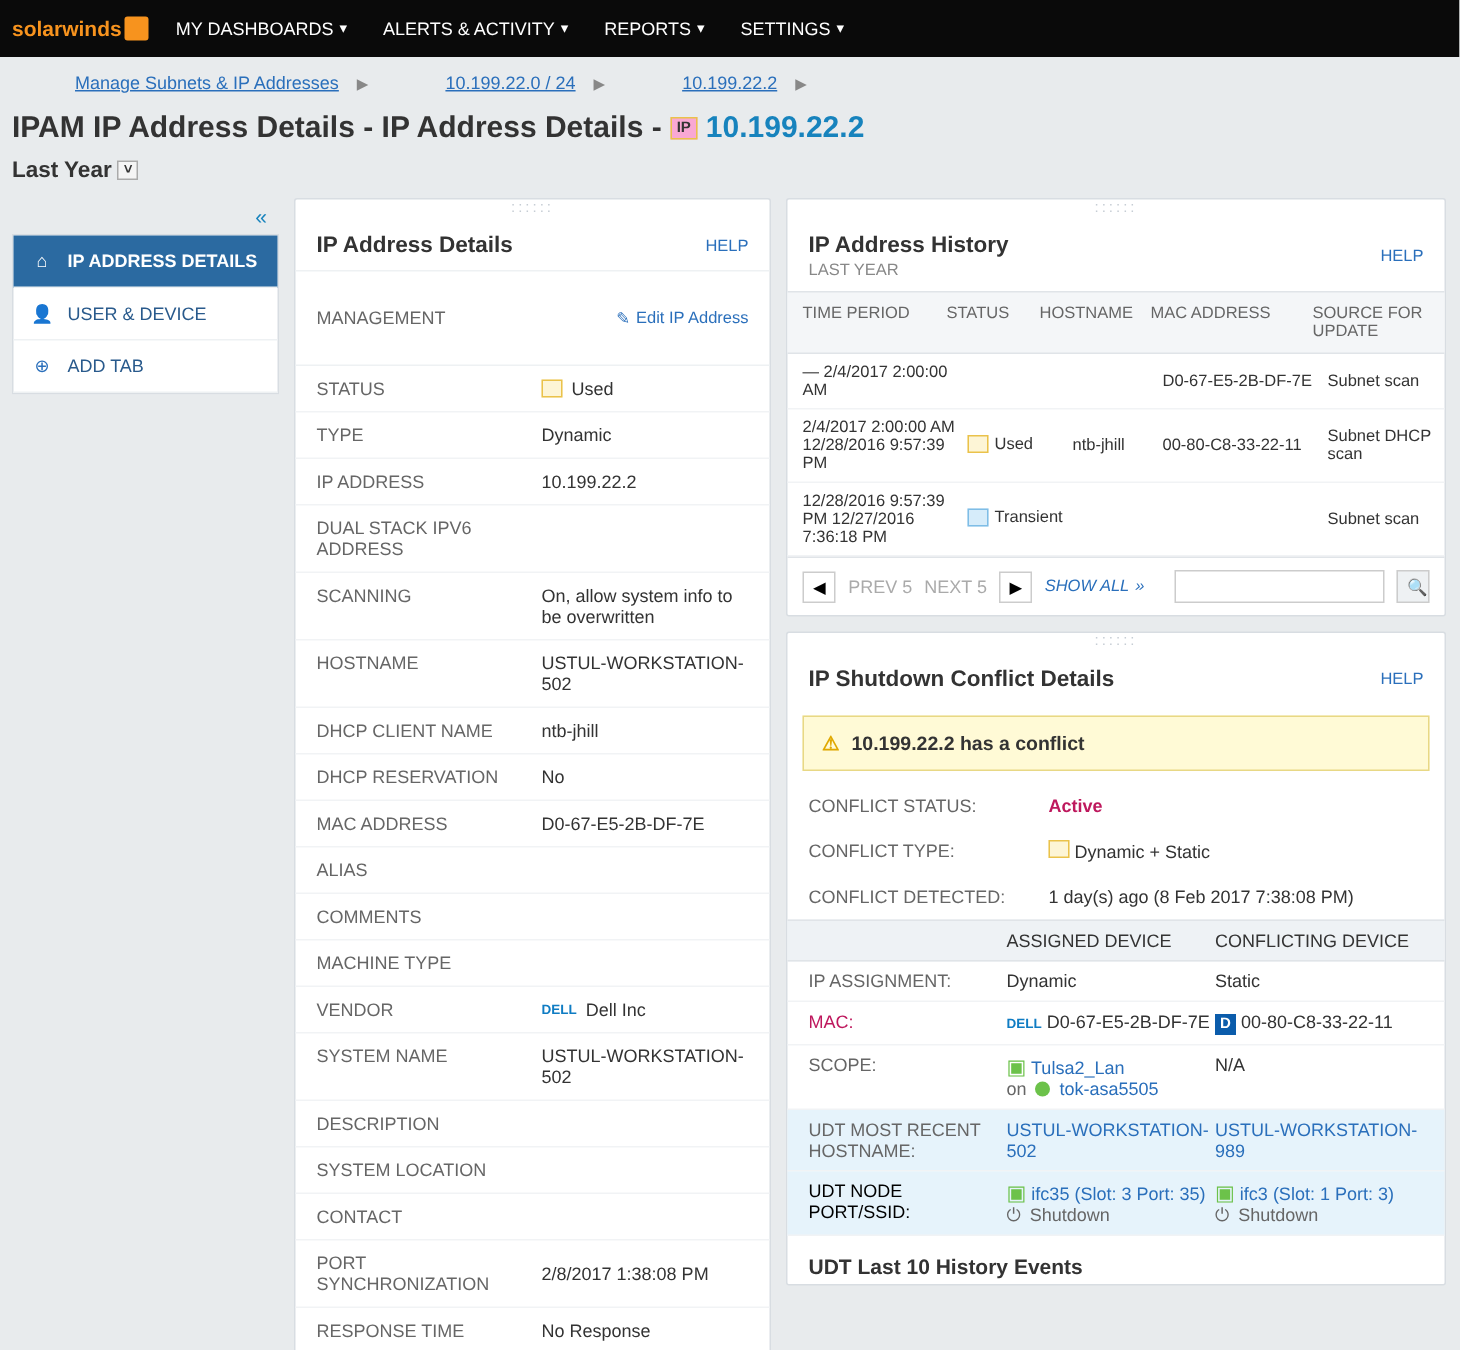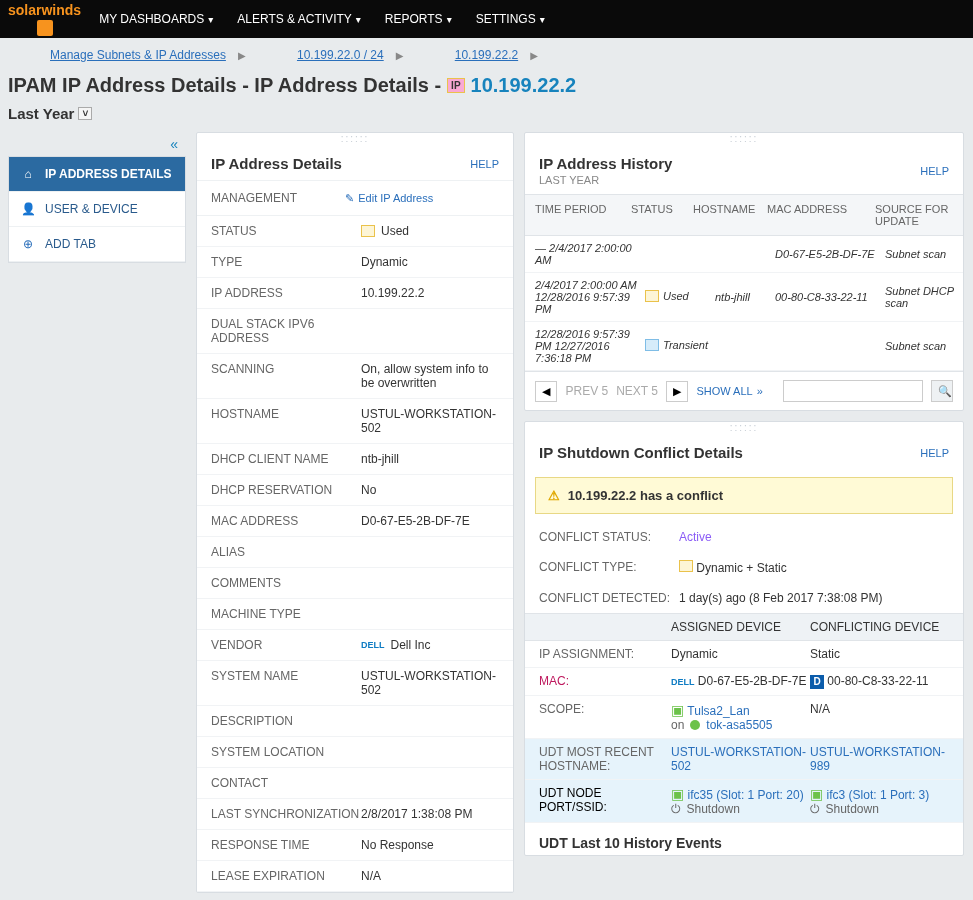--- a/index.html
+++ b/index.html
@@ -1,19 +1,19 @@
 <!DOCTYPE html>
 <html><head>
   <meta charset="utf-8">
   <style>
     * { box-sizing: border-box; margin: 0; padding: 0; }
     body { font-family: Arial, Helvetica, sans-serif; font-size: 12px; background: #e8ebed; color: #333; width: 973px; }
     
     .topnav { background: #0a0a0a; color: #e6e6e6; height: 38px; display: flex; align-items: center; padding: 0 8px; }
-    .logo { display: flex; align-items: center; gap: 2px; margin-right: 18px; color: #f7931e; font-weight: bold; font-size: 14px; flex-direction: column; }
+    .logo { display: flex; align-items: center; gap: 2px; margin-right: 18px; color: #f7931e; font-weight: bold; font-size: 14px; }
     .logo-mark { display:inline-block; width:16px; height:16px; background:#f7931e; border-radius:2px; position:relative; }
     .nav-item { color: #fff; font-size: 12px; margin-right: 24px; cursor: pointer; display:flex; align-items:center; gap:4px;}
     .nav-item .caret { font-size:10px; }
     
     .crumbs { padding: 10px 8px 4px; font-size: 12px; }
     .crumbs a { color: #2a6fbb; text-decoration: underline; margin-right: 6px; margin-left: 42px; }
     .crumbs .sep { color:#888; margin:0 6px; font-size:10px;}
     
     .page-title { padding: 8px 8px 6px; font-size: 20px; font-weight: bold; color: #333; display:flex; align-items:center; gap:6px;}
     .page-title .ip-chip { display:inline-block; background:#f9a8d4; border:1px solid #eac24b; color:#333; font-size:10px; padding:1px 3px;}
@@ -29,45 +29,45 @@
     .drag-dots { text-align:center; color:#c6cdd4; letter-spacing:2px; font-size:10px; height:10px;}
     .panel-sub { color:#888; font-size:11px; padding:0 14px 6px; }
     
     .leftcol {}
     .collapse-chevron { text-align:right; color:#1783bd; padding:4px 8px; font-size:14px;}
     .tab-list { background:#fff; border:1px solid #d8dde2; }
     .tab-item { display:flex; align-items:center; gap:10px; padding:10px 12px; font-size:12px; color:#295a8c; cursor:pointer; border-bottom:1px solid #eef1f3;}
     .tab-item.active { background:#2b6aa1; color:#fff; font-weight:bold;}
     .tab-item .ticon { width:14px; text-align:center;}
     
-    .mgmt-row { display:flex; align-items:center; padding:10px 14px; border-top:1px solid #eef1f3; border-bottom:1px solid #eef1f3;gap:48px;}
+    .mgmt-row { display:flex; justify-content:space-between; align-items:center; padding:24px 14px; border-top:1px solid #eef1f3; border-bottom:1px solid #eef1f3;gap:48px;}
     .mgmt-link { color:#2a6fbb; font-size:11px; cursor:pointer; display:flex; align-items:center; gap:4px;}
     .kv { display:flex; padding:8px 14px; border-bottom:1px solid #f1f3f5; font-size:12px;}
     .kv .k { width:150px; color:#666; }
     .kv .v { flex:1; color:#333; display:flex; align-items:center; gap:6px;}
     .dell-logo { color:#0f7cc3; font-size:9px; font-weight:bold;}
     
     .history-head { display:grid; grid-template-columns:96px 62px 74px 108px 90px; padding:8px 10px; font-size:11px; color:#666; background:#f4f6f8; border-top:1px solid #e0e4e8; border-bottom:1px solid #e0e4e8;}
-    .history-row { display:grid; grid-template-columns:110px 70px 60px 110px 86px; padding:6px 10px; font-size:11px; border-bottom:1px solid #f1f3f5; align-items:center;font-style:italic;}
+    .history-row { display:grid; grid-template-columns:110px 70px 60px 110px 86px; padding:6px 10px; font-size:11px; border-bottom:1px solid #f1f3f5; align-items:center;}
     .status-used { display:inline-flex; align-items:center; gap:4px;}
     .ip-ico { display:inline-block; width:14px; height:12px; background:#fdf5d6; border:1px solid #eac24b; font-size:8px;}
     .ip-ico.blue{ background:#d6ecfa; border-color:#7fbde6;}
     .pager { display:flex; align-items:center; gap:8px; padding:8px 10px; border-top:1px solid #e0e4e8;}
     .pager button { background:#fff; border:1px solid #ccc; padding:3px 6px; font-size:11px; cursor:pointer;}
-    .showall { color:#2a6fbb; cursor:pointer; font-size:11px; display:flex; align-items:center; gap:4px;}
+    .showall { color:#2a6fbb; cursor:pointer; font-size:11px; display:flex; align-items:center; gap:4px;font-style:italic;}
     .pager .spacer{flex:1}
     .pager input{ border:1px solid #ccc; height:22px; width:140px;}
     .pager .go{ width:22px; height:22px; border:1px solid #ccc; background:#eef1f3; cursor:pointer;}
     
     .alert-bar { background:#fffad6; border:1px solid #e8d885; padding:10px 12px; margin:8px 10px; font-weight:bold; font-size:13px; display:flex; align-items:center; gap:8px;}
     .alert-bar .warn{ color:#e0a800;}
-    .conf-row{ display:flex; padding:8px 14px; font-size:12px; gap:0;}
+    .conf-row{ display:flex; padding:8px 14px; font-size:12px; gap:20px;}
     .conf-row .ck{ width:140px; color:#666;}
     .conf-row .cv{ flex:1; }
-    .active-red{ color:#8b5cf6; font-weight:normal;}
+    .active-red{ color:#be185d; font-weight:bold;}
     .linkish{ color:#2a6fbb; cursor:pointer;}
     .device-cols{ display:grid; grid-template-columns:132px 1fr 1fr; font-size:12px;}
     .device-cols.hdr{ background:#eef2f5; border-top:1px solid #e0e4e8; border-bottom:1px solid #e0e4e8; padding:6px 14px;}
     .device-cols.body{ padding:6px 14px; border-bottom:1px solid #f1f3f5;}
     .device-cols.bg{ background:#e6f3fb;}
     .cv-sub{ color:#666; display:flex; align-items:center; gap:6px;}
     .d-icon{ display:inline-block; width:14px; height:14px; background:#0b5cab; color:#fff; font-weight:bold; font-size:10px; text-align:center; line-height:14px;}
     .green-dot{ display:inline-block; width:10px; height:10px; background:#6cc24a; border-radius:50%;}
     .port-ic{ color:#6cc24a; font-size:14px;}
   </style>
@@ -246,21 +246,21 @@
               <span></span>
             </div>
           </div>
           <div class="kv">
             <div class="k">CONTACT</div>
             <div class="v">
               <span></span>
             </div>
           </div>
           <div class="kv">
-            <div class="k">LAST SYNCHRONIZATION</div>
+            <div class="k">PORT SYNCHRONIZATION</div>
             <div class="v">
               <span>2/8/2017 1:38:08 PM</span>
             </div>
           </div>
           <div class="kv">
             <div class="k">RESPONSE TIME</div>
             <div class="v">
               <span>No Response</span>
             </div>
           </div>
@@ -388,21 +388,21 @@
         <div>N/A</div>
       </div>
       <div class="device-cols body bg">
         <div class="ck" style="color:#666">UDT MOST RECENT HOSTNAME:</div>
         <div class="linkish">USTUL-WORKSTATION-502</div>
         <div class="linkish">USTUL-WORKSTATION-989</div>
       </div>
       <div class="device-cols body bg">
         <div class="ck" style="color:#000000">UDT NODE PORT/SSID:</div>
         <div>
-          <div><span class="port-ic">▣</span> <span class="linkish">ifc35 (Slot: 1 Port: 20)</span></div>
+          <div><span class="port-ic">▣</span> <span class="linkish">ifc35 (Slot: 3 Port: 35)</span></div>
           <div class="cv-sub">
               <span>⏻</span> 
               <span>Shutdown</span>
             </div>
         </div>
         <div>
           <div><span class="port-ic">▣</span> <span class="linkish">ifc3 (Slot: 1 Port: 3)</span></div>
           <div class="cv-sub">
               <span>⏻</span> 
               <span>Shutdown</span>

